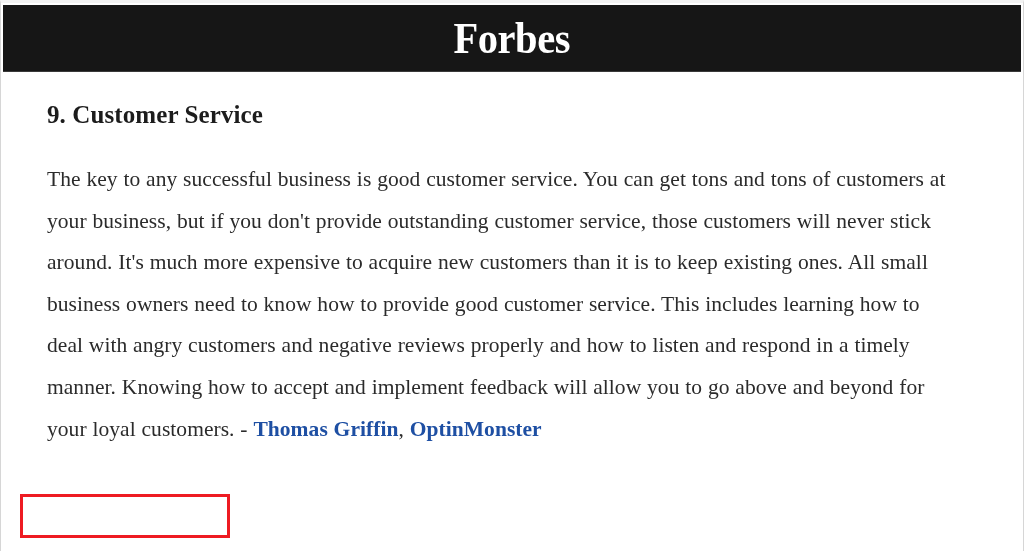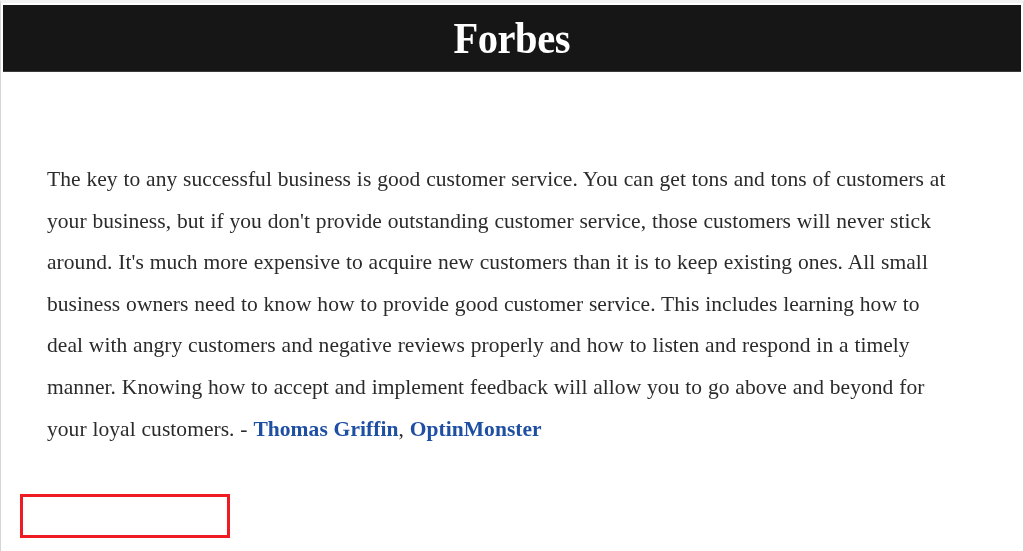--- a/index.html
+++ b/index.html
@@ -112,20 +112,21 @@
 <body>
 
 <div id="page">
 
   <div class="masthead">
     <div class="masthead-logo">Forbes</div>
   </div>
 
   <div class="article">
 
+    <h2 class="article-heading">9. Customer Service</h2>
 
     <p class="article-paragraph"><span>The key to any successful business is good customer service. You can get tons and tons of customers at your business, but if you don't provide outstanding customer service, those customers will never stick around. It's much more expensive to acquire new customers than it is to keep existing ones. All small business owners need to know how to provide good customer service. This includes learning how to deal with angry customers and negative reviews properly and how to listen and respond in a timely manner. Knowing how to accept and implement feedback will allow you to go above and beyond for your loyal customers. - </span><a class="article-link" href="#">Thomas Griffin</a><span>, </span><a class="article-link" href="#">OptinMonster</a></p>
 
   </div>
 
   <div class="annotation-box"></div>
 
 </div>
 
 </body></html>

